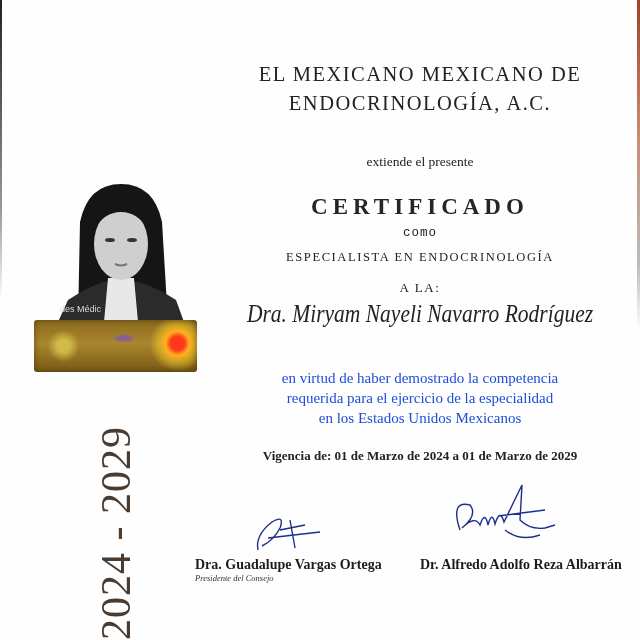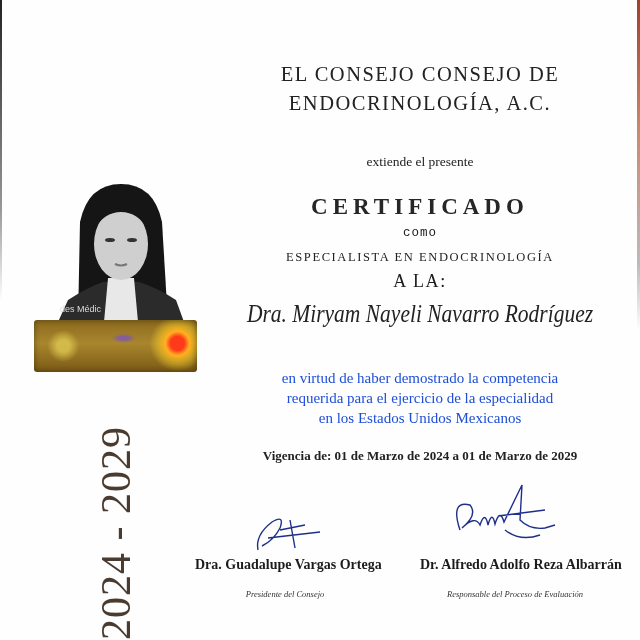--- a/index.html
+++ b/index.html
@@ -6,44 +6,44 @@
   body { width:640px; height:640px; overflow:hidden; background:#fdfdfd; position:relative; font-family:"Liberation Serif","DejaVu Serif",serif; color:#1c1c1c; }
   .page { position:absolute; left:0; top:0; width:640px; height:640px; background:#fefefe; }
   .edge-left { position:absolute; left:0; top:0; width:2px; height:300px; background:linear-gradient(#222,#999 70%,transparent); }
   .edge-right { position:absolute; right:0; top:0; width:3px; height:330px; background:linear-gradient(#a0402a,#c98a70 40%,#bbb 80%,transparent); }
   .c { position:absolute; left:200px; width:440px; text-align:center; white-space:nowrap; }
   .org { font-size:20.5px; letter-spacing:1.5px; line-height:29px; top:60px; color:#222; }
   .ext { top:154px; font-size:13.5px; }
   .cert { top:194px; font-size:23px; letter-spacing:5px; font-weight:bold; color:#262626; }
   .como { top:226px; font-size:12.5px; letter-spacing:1px;font-family:Liberation Mono, monospace; }
   .esp { top:250px; font-size:12.5px; letter-spacing:1.6px; color:#222; }
-  .ala { top:271px; font-size:18px; letter-spacing:1.6px; }
+  .ala { top:280px; font-size:13px; letter-spacing:1.6px; }
   .name { top:300px; font-size:25px; font-style:italic; transform:scaleX(0.86); color:#222; }
   .body1 { top:368px; font-size:15px; line-height:20px; color:#1d4ed8; }
   .vig { top:448px; font-size:13px; font-weight:bold; color:#222; }
   .sig-name { position:absolute; font-size:14px; font-weight:bold; white-space:nowrap; text-align:center; }
-  .sig-role { position:absolute; font-size:8.5px; font-style:italic; white-space:nowrap; text-align:center; color:#333;margin-top:16px; }
+  .sig-role { position:absolute; font-size:8.5px; font-style:italic; white-space:nowrap; color:#333; }
   .side-year { position:absolute; left:92px; top:640px; transform-origin:0 0; transform:rotate(-90deg); font-size:42px; color:#4a3b30; white-space:nowrap; letter-spacing:1px; }
   .photo { position:absolute; left:58px; top:182px; width:126px; height:140px; overflow:hidden; }
   .holo { position:absolute; left:34px; top:320px; width:163px; height:52px; border-radius:3px;
     background: radial-gradient(circle at 88% 45%, #ff3a1a 0 7px, #ffb020 12px, rgba(240,200,40,0.5) 20px, transparent 28px),
                 radial-gradient(circle at 18% 50%, rgba(220,200,80,0.8) 0 6px, transparent 16px),
                 radial-gradient(ellipse at 55% 35%, rgba(120,80,200,0.7) 0 5px, transparent 12px),
                 linear-gradient(180deg,#8c6a1e,#a9862e 45%,#7a5a15);
     box-shadow: inset 0 0 6px rgba(0,0,0,0.4); }
 </style>
 </head>
 <body>
 
 <div class="page">
   <div class="edge-left"></div>
   <div class="edge-right"></div>
 
   <div class="c org">
-    <div>EL CONSEJO CONSEJO DE</div>
+    <div>EL MEXICANO MEXICANO DE</div>
     <div>ENDOCRINOLOGÍA, A.C.</div>
   </div>
 
   <div class="c ext">extiende el presente</div>
   <div class="c cert">CERTIFICADO</div>
   <div class="c como">como</div>
   <div class="c esp">ESPECIALISTA EN ENDOCRINOLOGÍA</div>
   <div class="c ala">A LA:</div>
   <div class="c name">Dra. Miryam Nayeli Navarro Rodríguez</div>
 
@@ -75,14 +75,13 @@
   <svg style="position:absolute;left:250px;top:510px" width="80" height="45" viewBox="0 0 80 45">
     <path d="M8,40 Q5,25 22,12 Q35,4 30,18 Q24,30 12,36 M18,28 L70,22 M30,20 L55,15 M40,10 L45,38" stroke="#1d2f8a" stroke-width="1.4" fill="none"></path>
   </svg>
   <div class="sig-name" style="left:195px;top:557px;width:180px;">Dra. Guadalupe Vargas Ortega</div>
   <div class="sig-role" style="left:195px;top:573px;width:180px;">Presidente del Consejo</div>
 
   <svg style="position:absolute;left:450px;top:480px" width="110" height="70" viewBox="0 0 110 70">
     <path d="M10,50 Q0,20 20,25 Q28,35 12,48 Q25,35 30,45 Q35,30 38,45 Q42,30 45,44 Q50,28 54,42 L72,5 L70,40 Q80,50 95,48 L105,45 M55,50 Q70,62 90,55 M48,36 L95,30" stroke="#1d2f8a" stroke-width="1.4" fill="none"></path>
   </svg>
   <div class="sig-name" style="left:420px;top:557px;width:190px;text-align:center;">Dr. Alfredo Adolfo Reza Albarrán</div>
-  <div class="sig-role" style="left:420px;top:573px;width:190px;">Responsable del Proceso de Evaluación</div>
 </div>
 
 </body></html>

